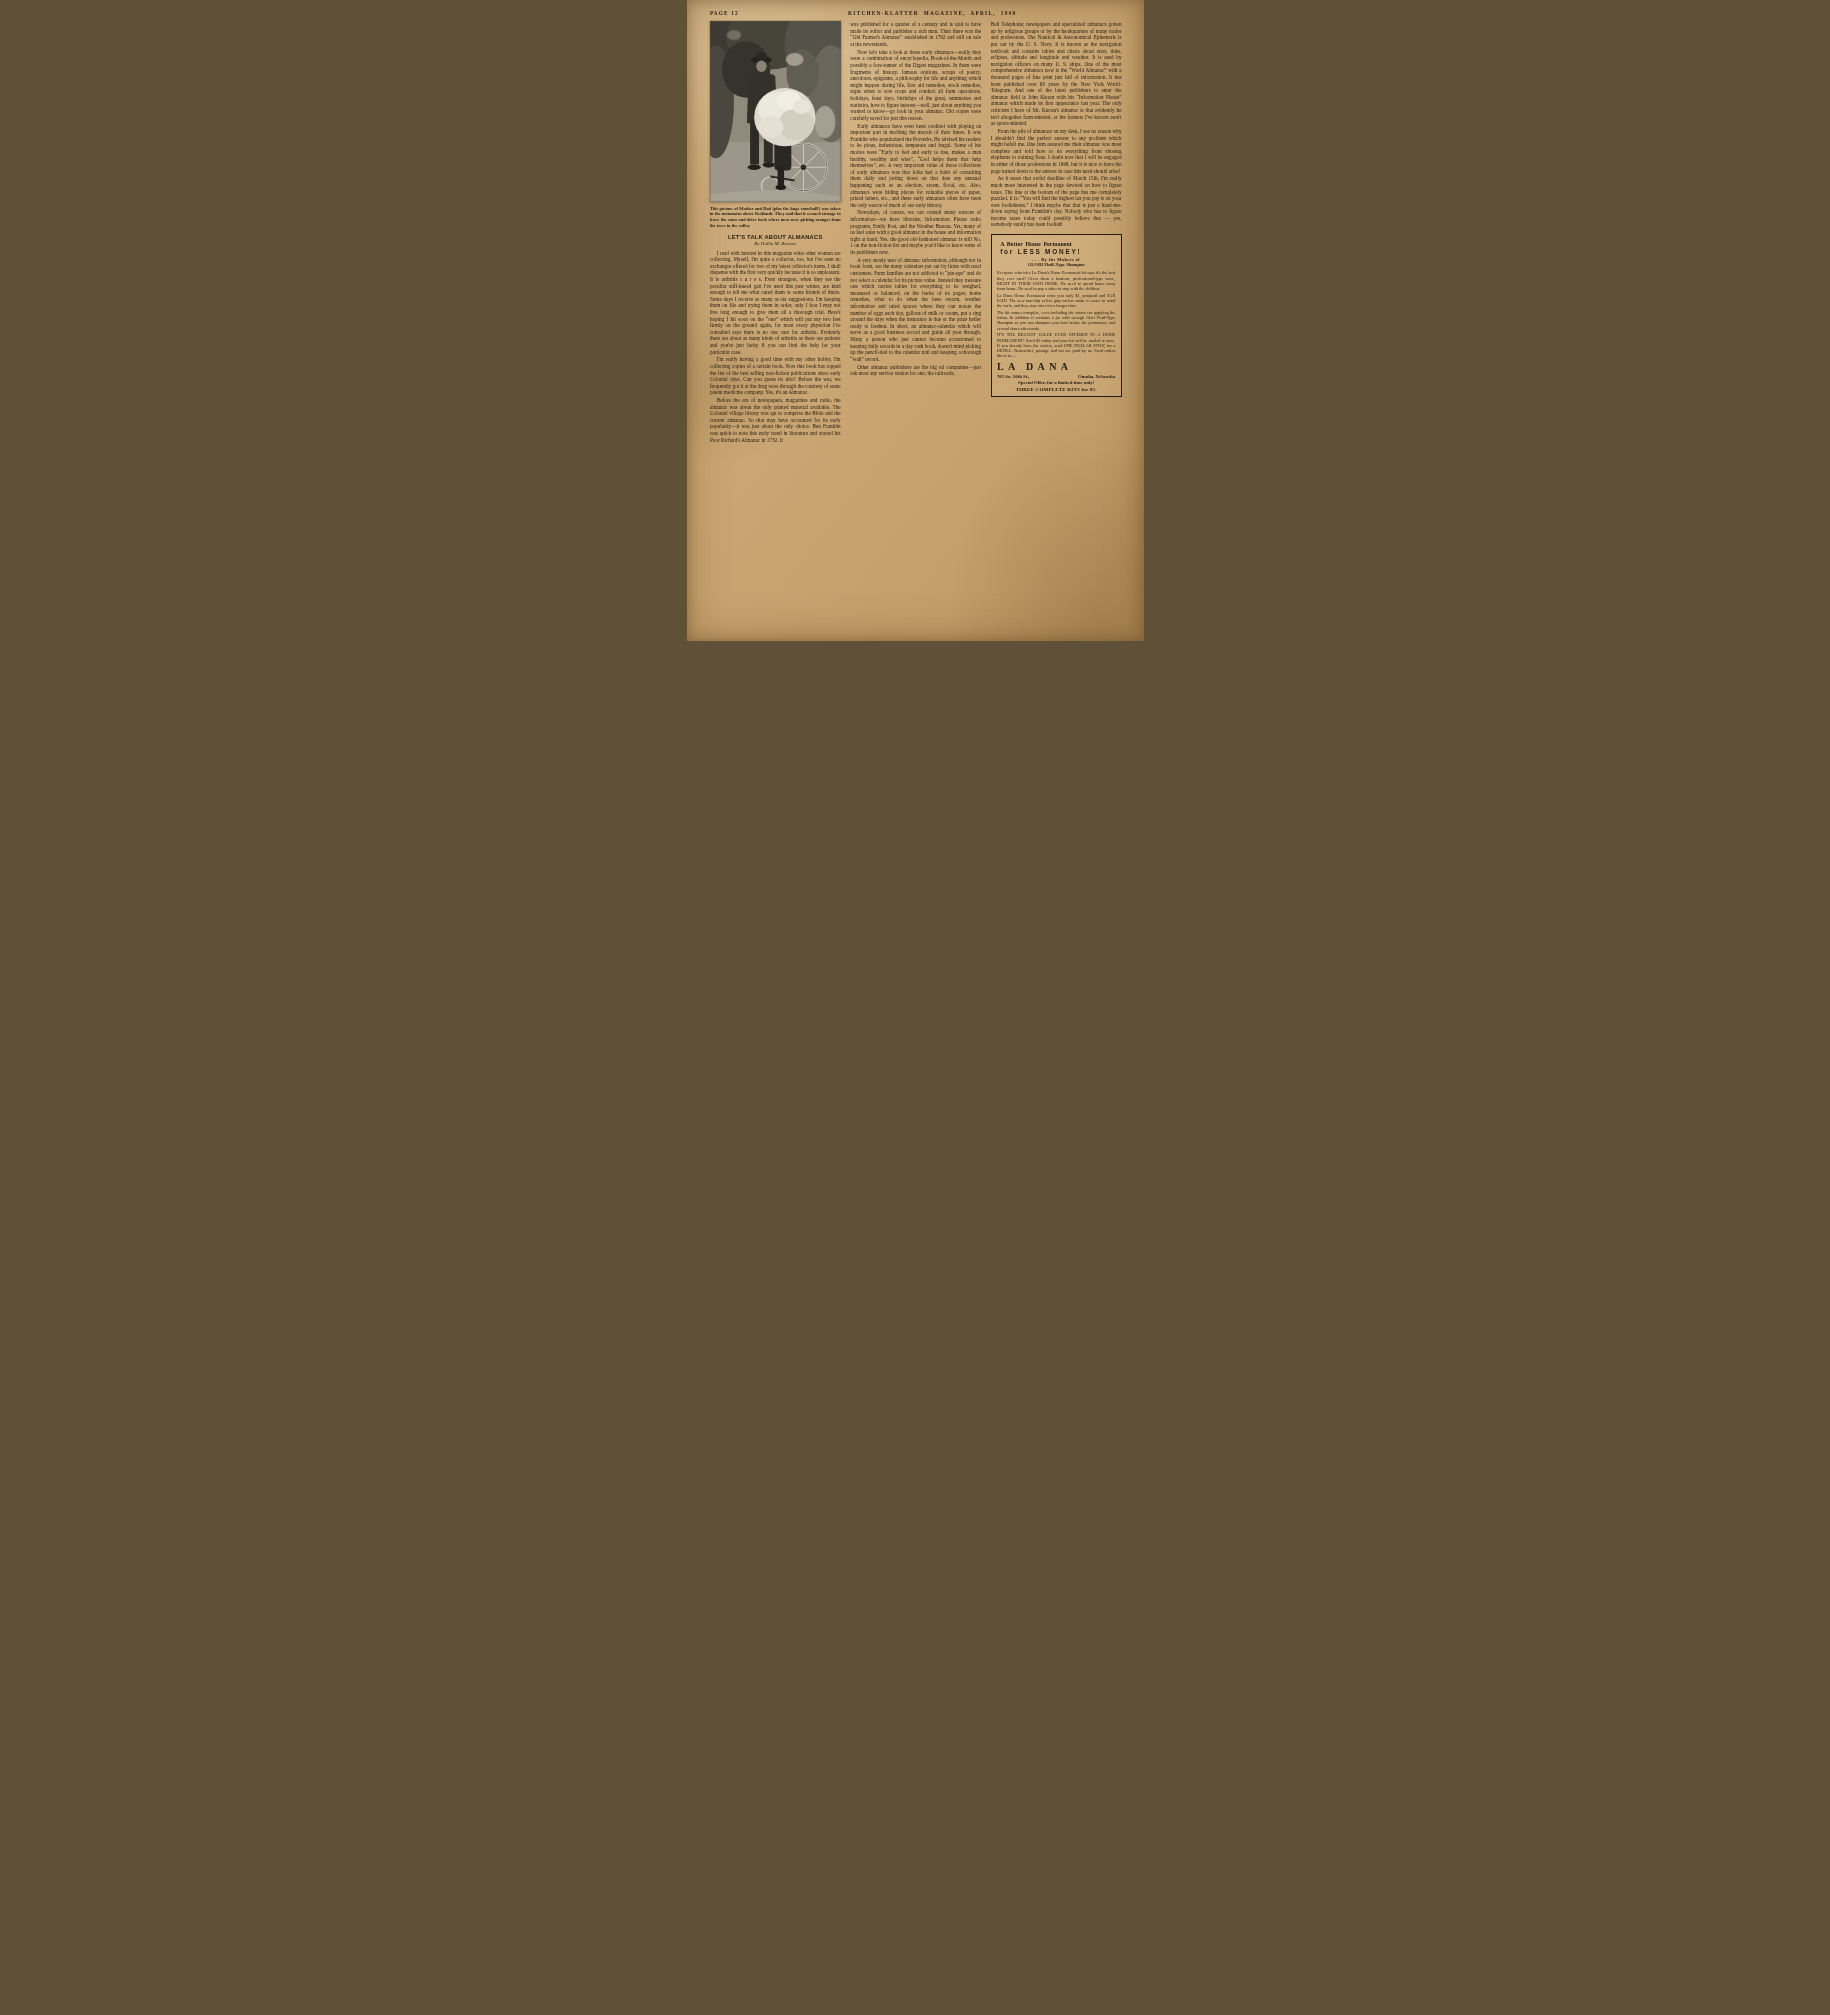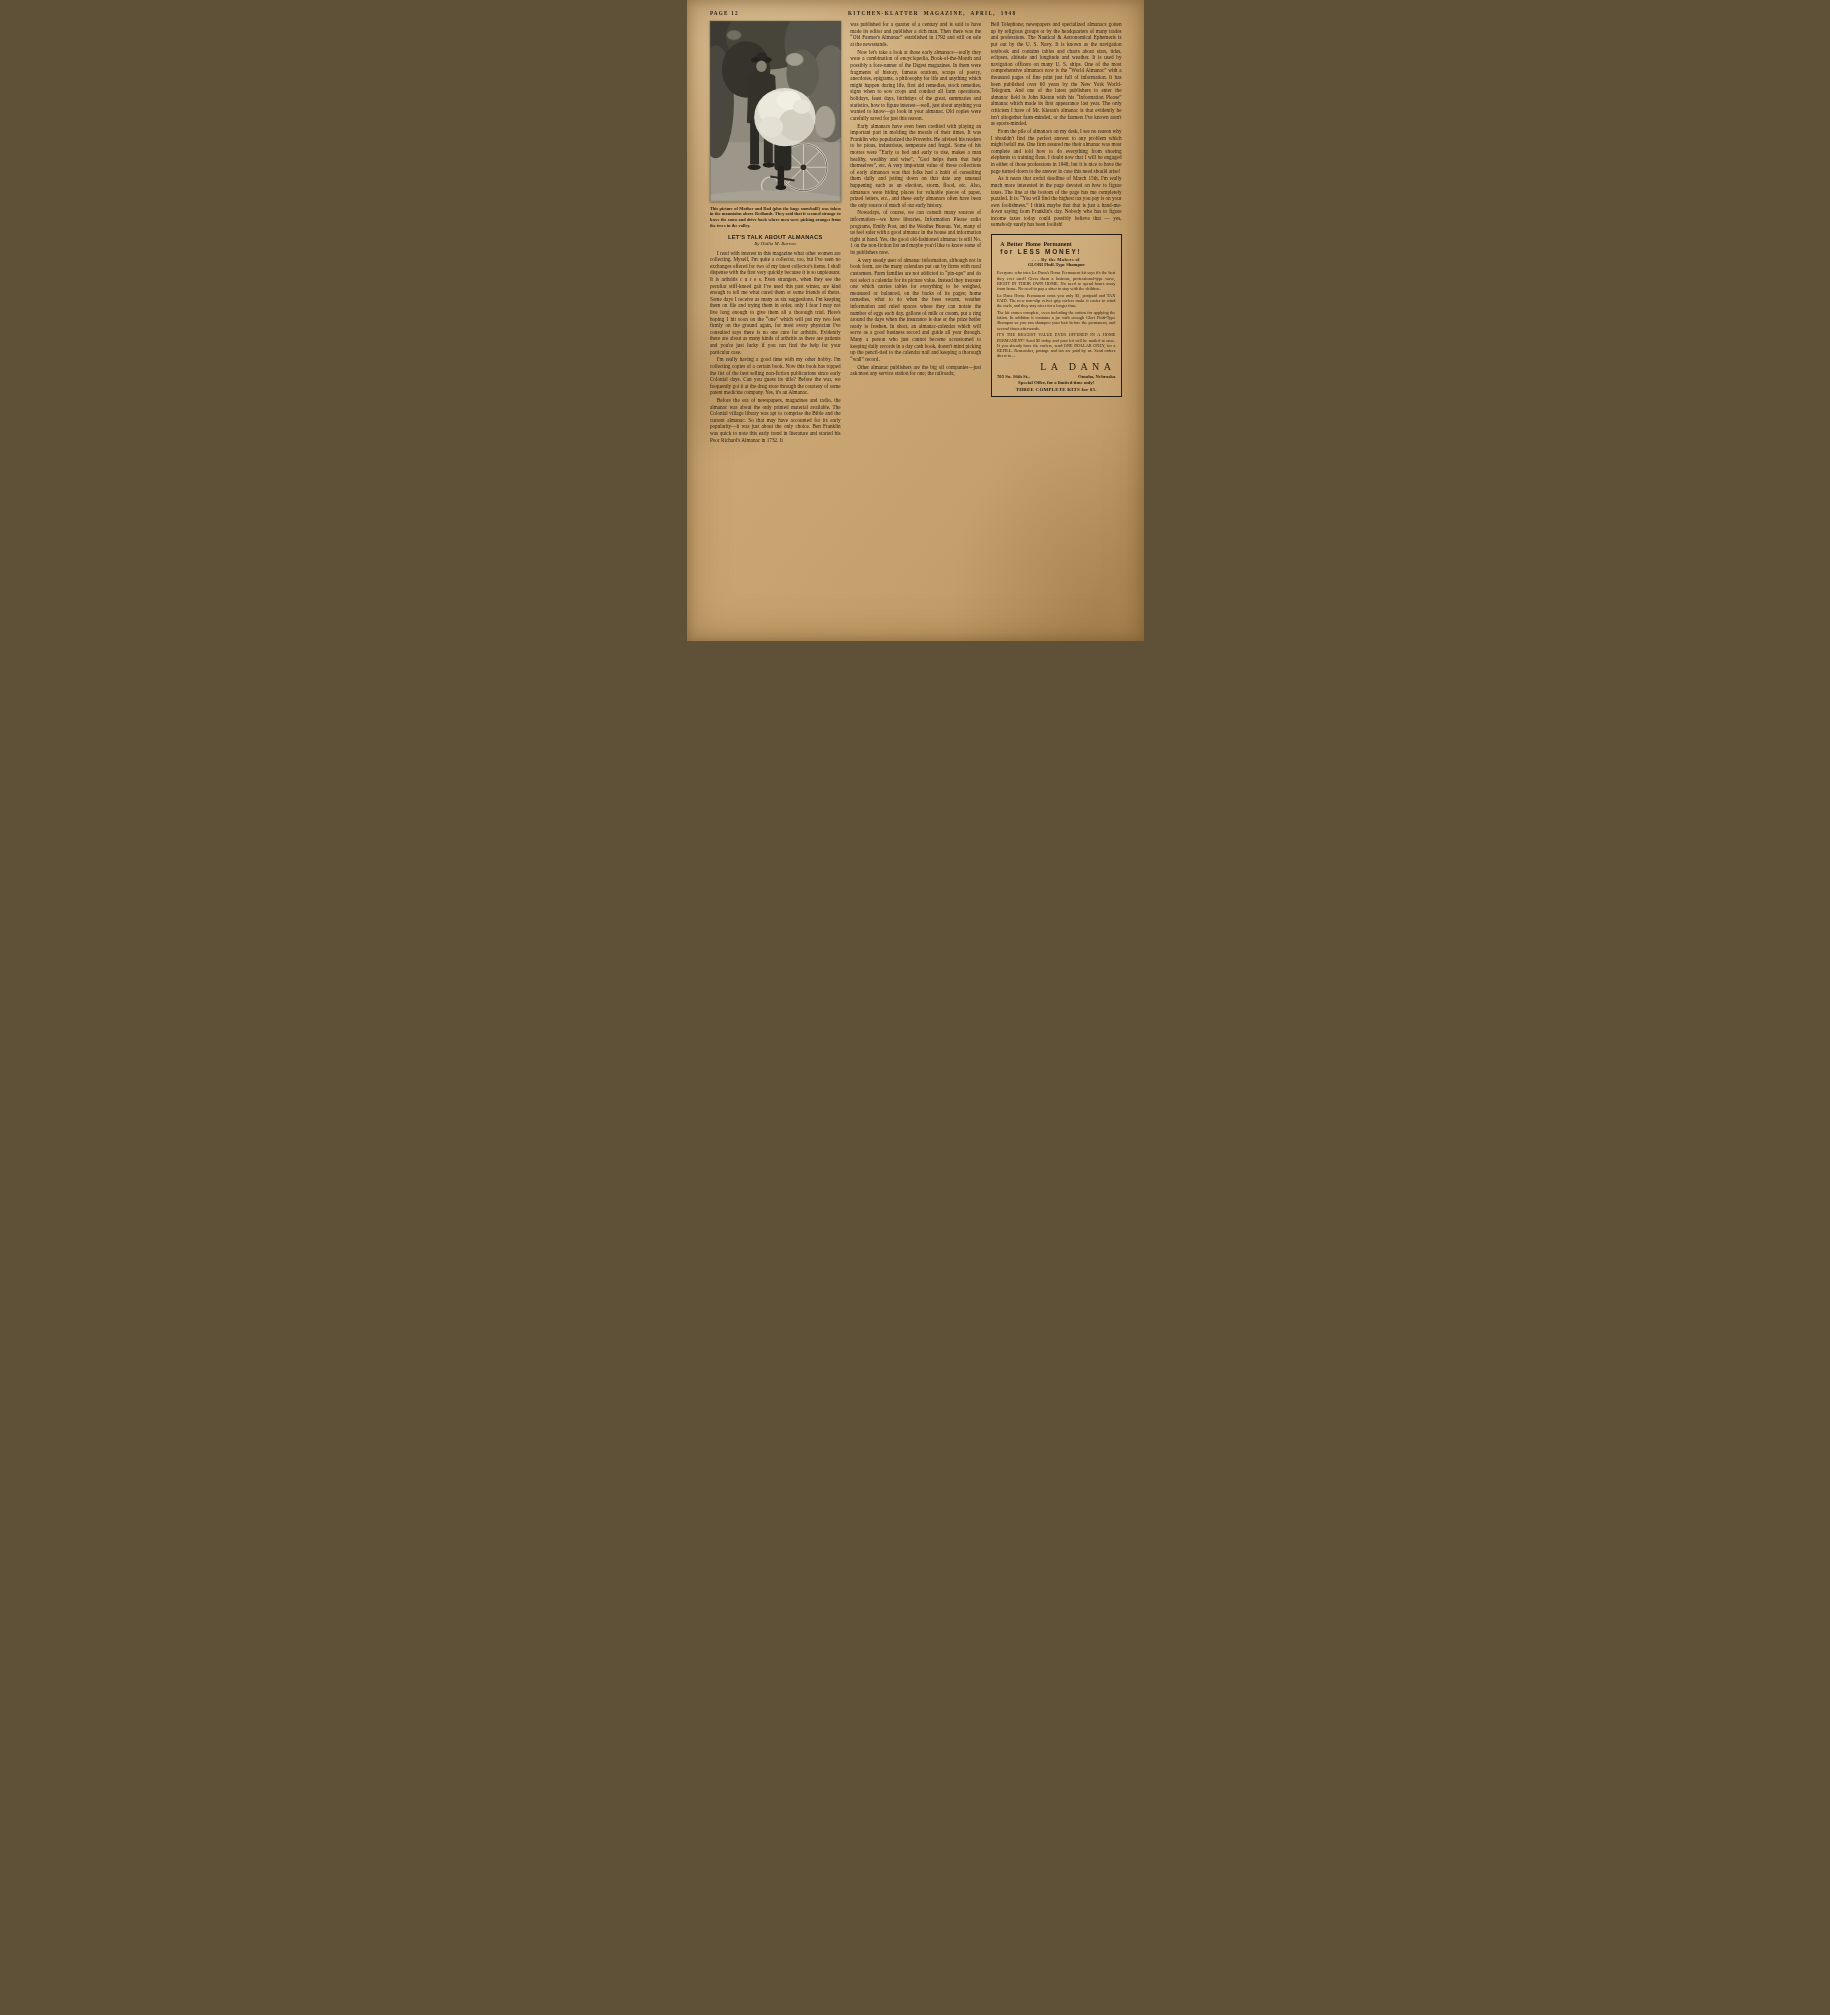--- a/index.html
+++ b/index.html
@@ -92,22 +92,22 @@
   .ad-h2 { font-weight: bold; font-size: 6.4px; letter-spacing: 1.8px; padding-left: 3.2px; margin: 1.2px 0 2.4px; font-family: "Liberation Sans", sans-serif; }
   .ad-maker1 { text-align: center; font-weight: bold; font-size: 4.4px; letter-spacing: 0.4px; }
   .ad-maker2 { text-align: center; font-weight: bold; font-size: 4.6px; margin-bottom: 3.2px; }
   .ad-para {
     font-size: 4.3px;
     line-height: 5.2px;
     text-align: justify;
     margin-bottom: 1.6px;
   }
   .ad-brand {
-    text-align: right;
-    font-weight: normal;
+    text-align: left;
+    font-weight: bold;
     font-size: 10px;
     letter-spacing: 4.4px;
     margin: 2.8px 0 2px;
   }
   .ad-address { display: flex; justify-content: space-between; font-weight: bold; font-size: 4.8px; margin-bottom: 1.2px; }
   .ad-offer { text-align: center; font-weight: bold; font-size: 4.8px; margin-bottom: 1.2px; }
   .ad-kits { text-align: center; font-weight: bold; font-size: 5px; letter-spacing: 0.2px; }
 </style>
 </head>
 <body>

